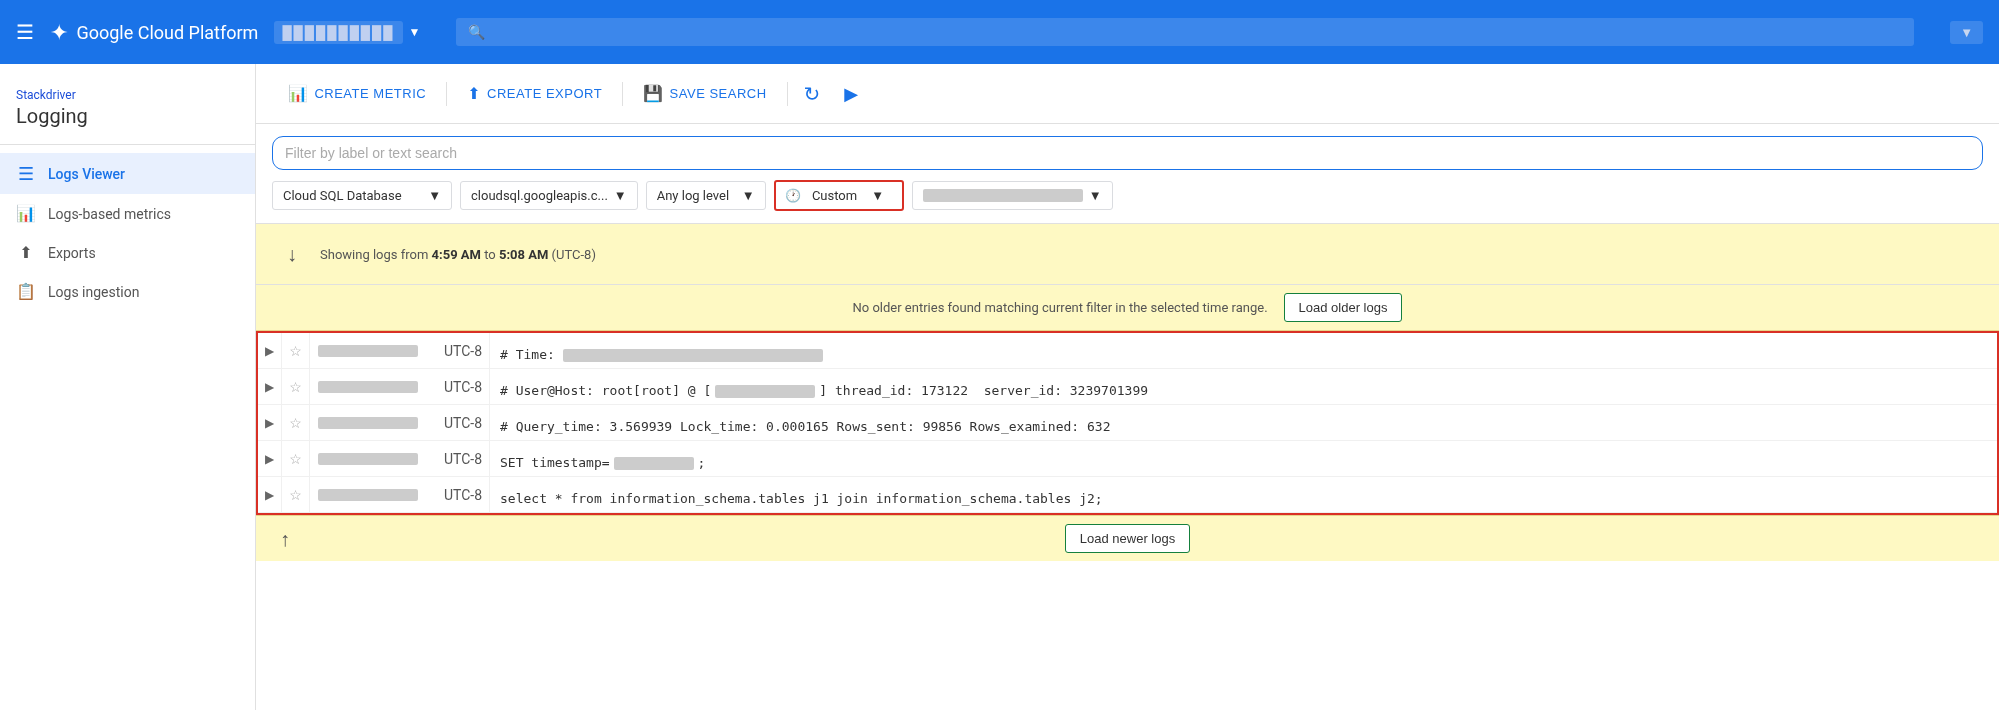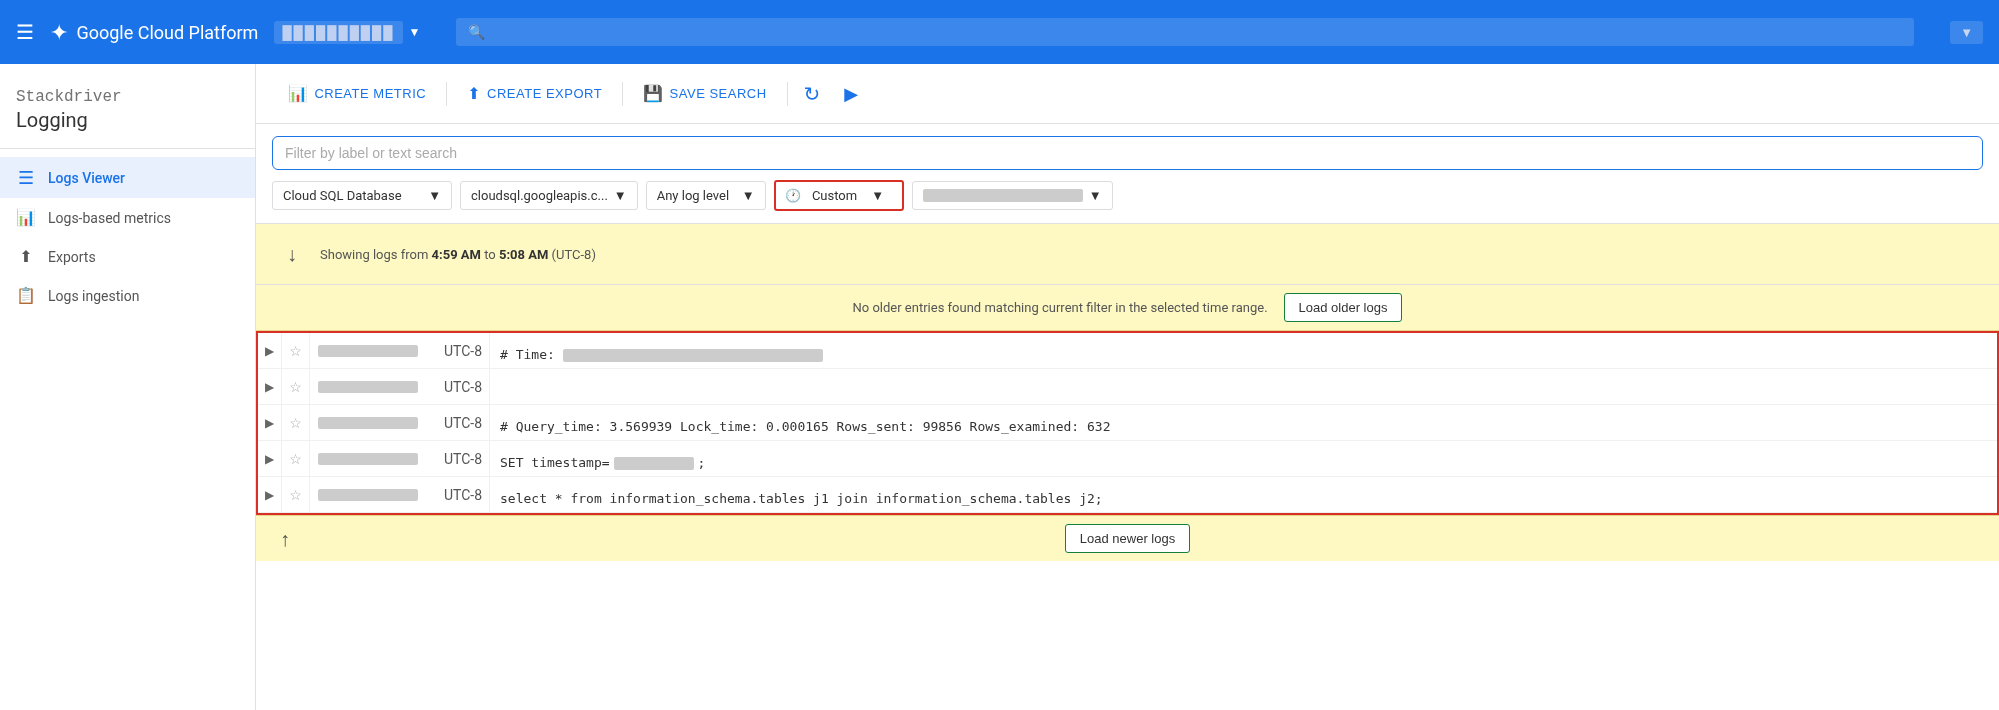--- a/index.html
+++ b/index.html
@@ -26,39 +26,39 @@
     .top-nav-search input { background: transparent; border: none; outline: none; color: #fff; font-size: 14px; flex: 1; }
     .top-nav-search input::placeholder { color: rgba(255,255,255,0.7); }
     .top-nav-dropdown { display: flex; align-items: center; gap: 4px; background: rgba(255,255,255,0.15); padding: 4px 10px; border-radius: 3px; cursor: pointer; color: #c8d6f0; font-size: 13px; }
 
     
     .layout { display: flex; height: calc(100vh - 64px); }
 
     
     .sidebar { width: 256px; border-right: 1px solid #e0e0e0; flex-shrink: 0; padding-top: 8px; }
     .sidebar-header { padding: 16px 16px 8px; }
-    .sidebar-header-sub { font-size: 16px; color: #737373; font-family: Liberation Mono, monospace; }
+    .sidebar-header-sub { font-size: 12px; color: #1d4ed8; }
     .sidebar-header-title { font-size: 20px; font-weight: 400; color: #333; margin-top: 2px; }
     .sidebar-divider { height: 1px; background: #e0e0e0; margin: 8px 0; }
     .sidebar-item { display: flex; align-items: center; gap: 12px; padding: 10px 16px; cursor: pointer; color: #555; font-size: 14px; }
     .sidebar-item.active { background: #e8f0fe; color: #1a73e8; font-weight: 500; }
     .sidebar-item .icon { font-size: 18px; width: 20px; text-align: center; }
 
     
     .main { flex: 1; display: flex; flex-direction: column; overflow: hidden; }
 
     
     .toolbar { display: flex; align-items: center; gap: 0; padding: 0 16px; border-bottom: 1px solid #e0e0e0; height: 60px; }
     .toolbar-btn { display: flex; align-items: center; gap: 6px; color: #1a73e8; font-size: 13px; font-weight: 500; padding: 8px 16px; cursor: pointer; text-transform: uppercase; letter-spacing: 0.5px; border: none; background: none; }
     .toolbar-divider { width: 1px; height: 24px; background: #e0e0e0; margin: 0 4px; }
     .toolbar-icon-btn { color: #1a73e8; font-size: 20px; padding: 8px 12px; cursor: pointer; border: none; background: none; }
 
     
     .filter-area { padding: 12px 16px; border-bottom: 1px solid #e0e0e0; }
-    .filter-input { width: 100%; border: 1px solid #1a73e8; border-radius: 6px; padding: 8px 12px; font-size: 14px; color: #555; outline: none; }
+    .filter-input { width: 100%; border: 1px solid #1a73e8; border-radius: 11px; padding: 8px 12px; font-size: 14px; color: #555; outline: none; }
     .filter-input::placeholder { color: #aaa; }
     .filter-dropdowns { display: flex; align-items: center; gap: 8px; margin-top: 10px; }
     .filter-select { display: flex; align-items: center; gap: 6px; border: 1px solid #dadce0; border-radius: 3px; padding: 6px 10px; font-size: 13px; color: #333; cursor: pointer; background: #fff; }
     .filter-select.custom-highlighted { border: 2px solid #d93025; }
     .filter-select-wide { min-width: 180px; }
     .filter-select-medium { min-width: 160px; text-align: center; }
     .filter-select-small { min-width: 120px; }
     .filter-select-blurred { min-width: 200px; }
 
     
@@ -218,20 +218,25 @@
           </div>
         </div>
 
         <div class="log-row">
           <div class="log-col-expand">▶</div>
           <div class="log-col-star">☆</div>
           <div class="log-col-timestamp">
             <div class="blurred-ts"></div>
           </div>
           <div class="log-col-tz">UTC-8</div>
+          <div class="log-col-content">
+            <span># User@Host: root[root] @ [</span>
+            <span style="background:#ccc;height:13px;width:100px;border-radius:2px;display:inline-block;vertical-align:middle;margin:0 4px;"></span>
+            <span>] thread_id: 173122&nbsp;&nbsp;server_id: 3239701399</span>
+          </div>
         </div>
 
         <div class="log-row">
           <div class="log-col-expand">▶</div>
           <div class="log-col-star">☆</div>
           <div class="log-col-timestamp">
             <div class="blurred-ts"></div>
           </div>
           <div class="log-col-tz">UTC-8</div>
           <div class="log-col-content">

